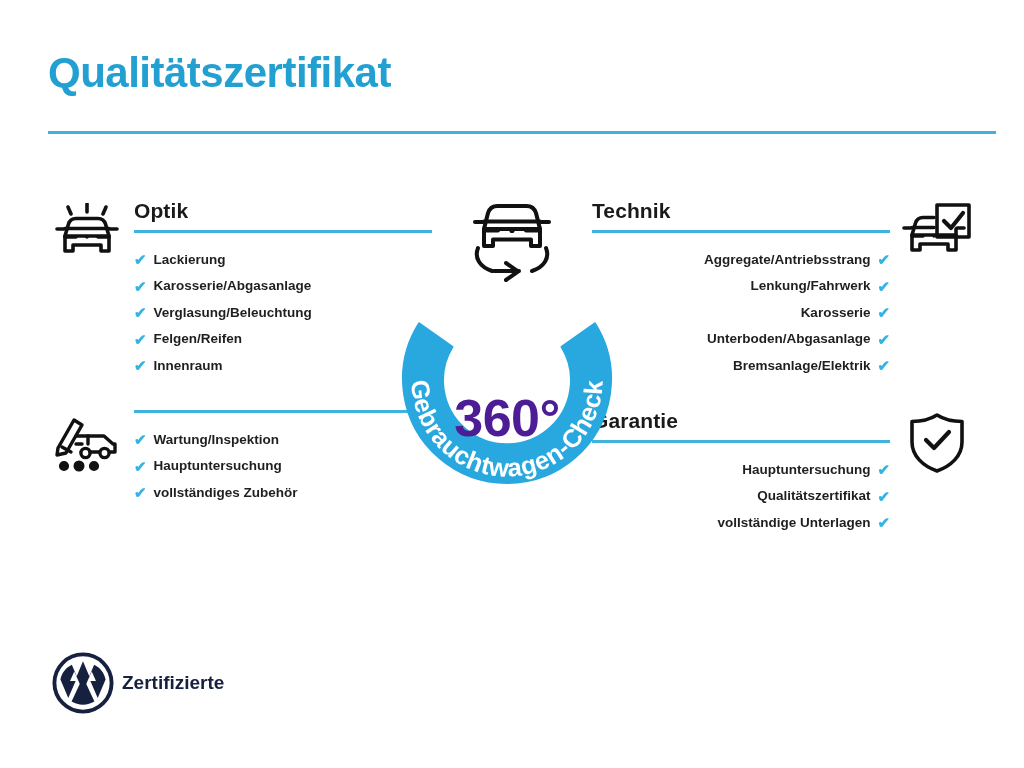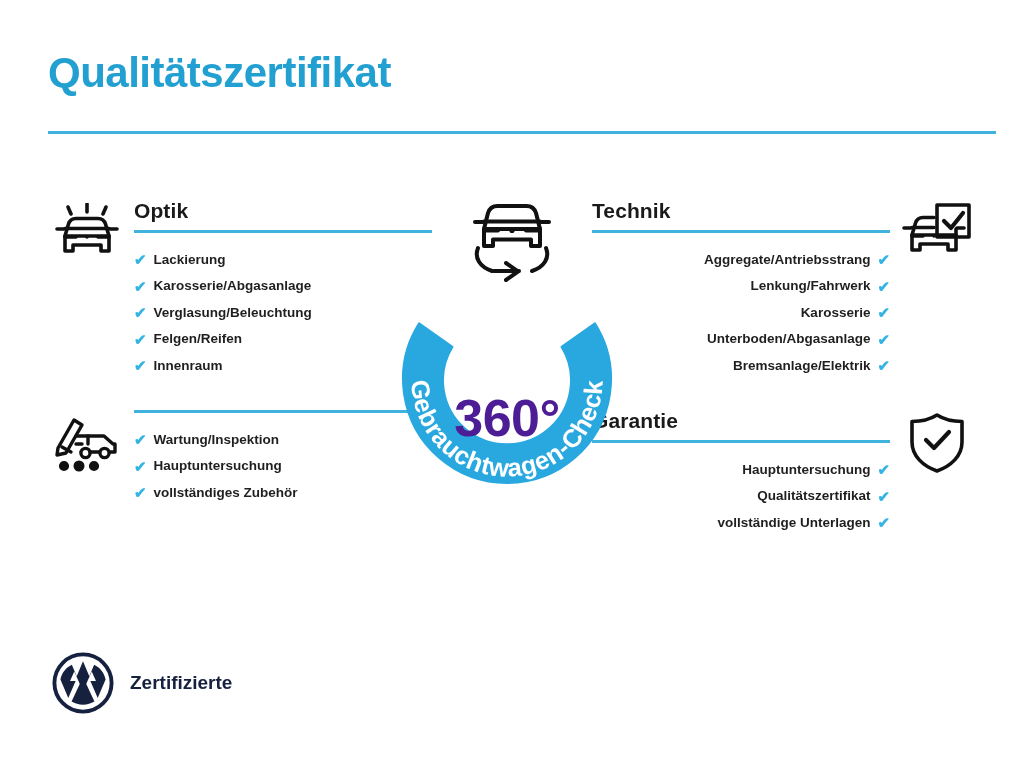--- a/index.html
+++ b/index.html
@@ -164,21 +164,21 @@
   
   .footer {
     position: absolute;
     left: 52px;
     top: 652px;
     display: flex;
     align-items: center;
   }
   .vw-logo { width: 62px; height: 62px; }
   .vw-text {
-    margin-left: 16px;
+    margin-left: 8px;
     font-size: 19px;
     font-weight: bold;
     line-height: 1.25;
     color: #16213f;
     white-space: nowrap;
   }
   .vw-text div { display: block; }
 </style>
 </head>
 <body>

